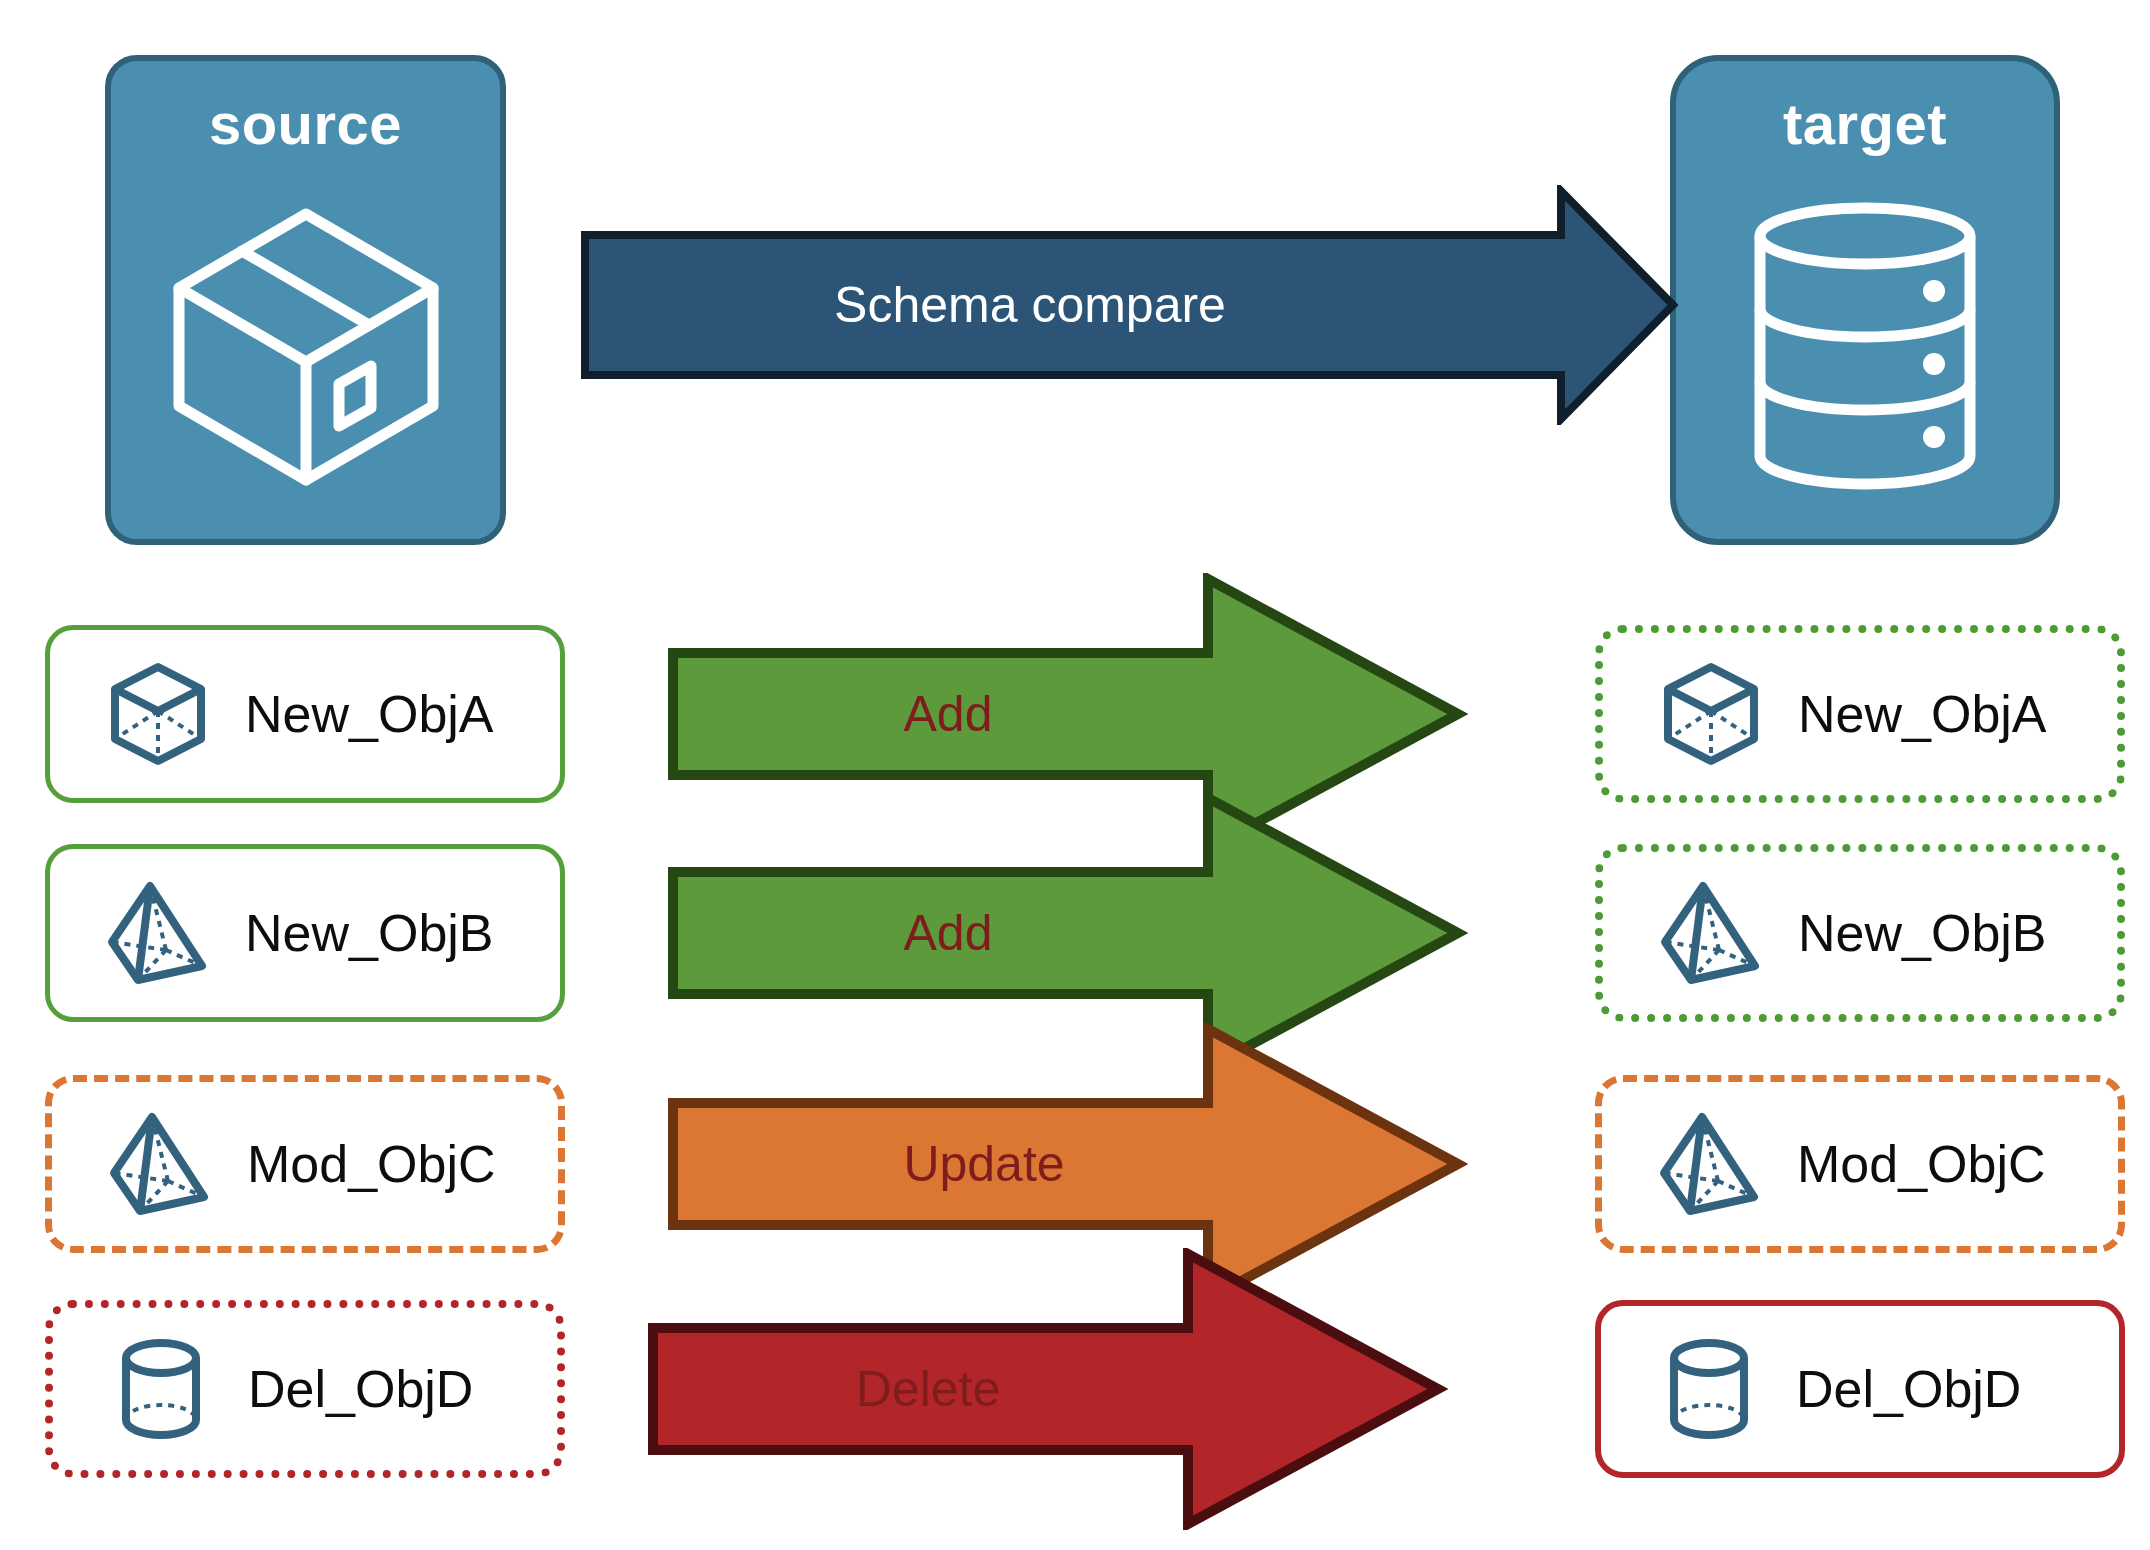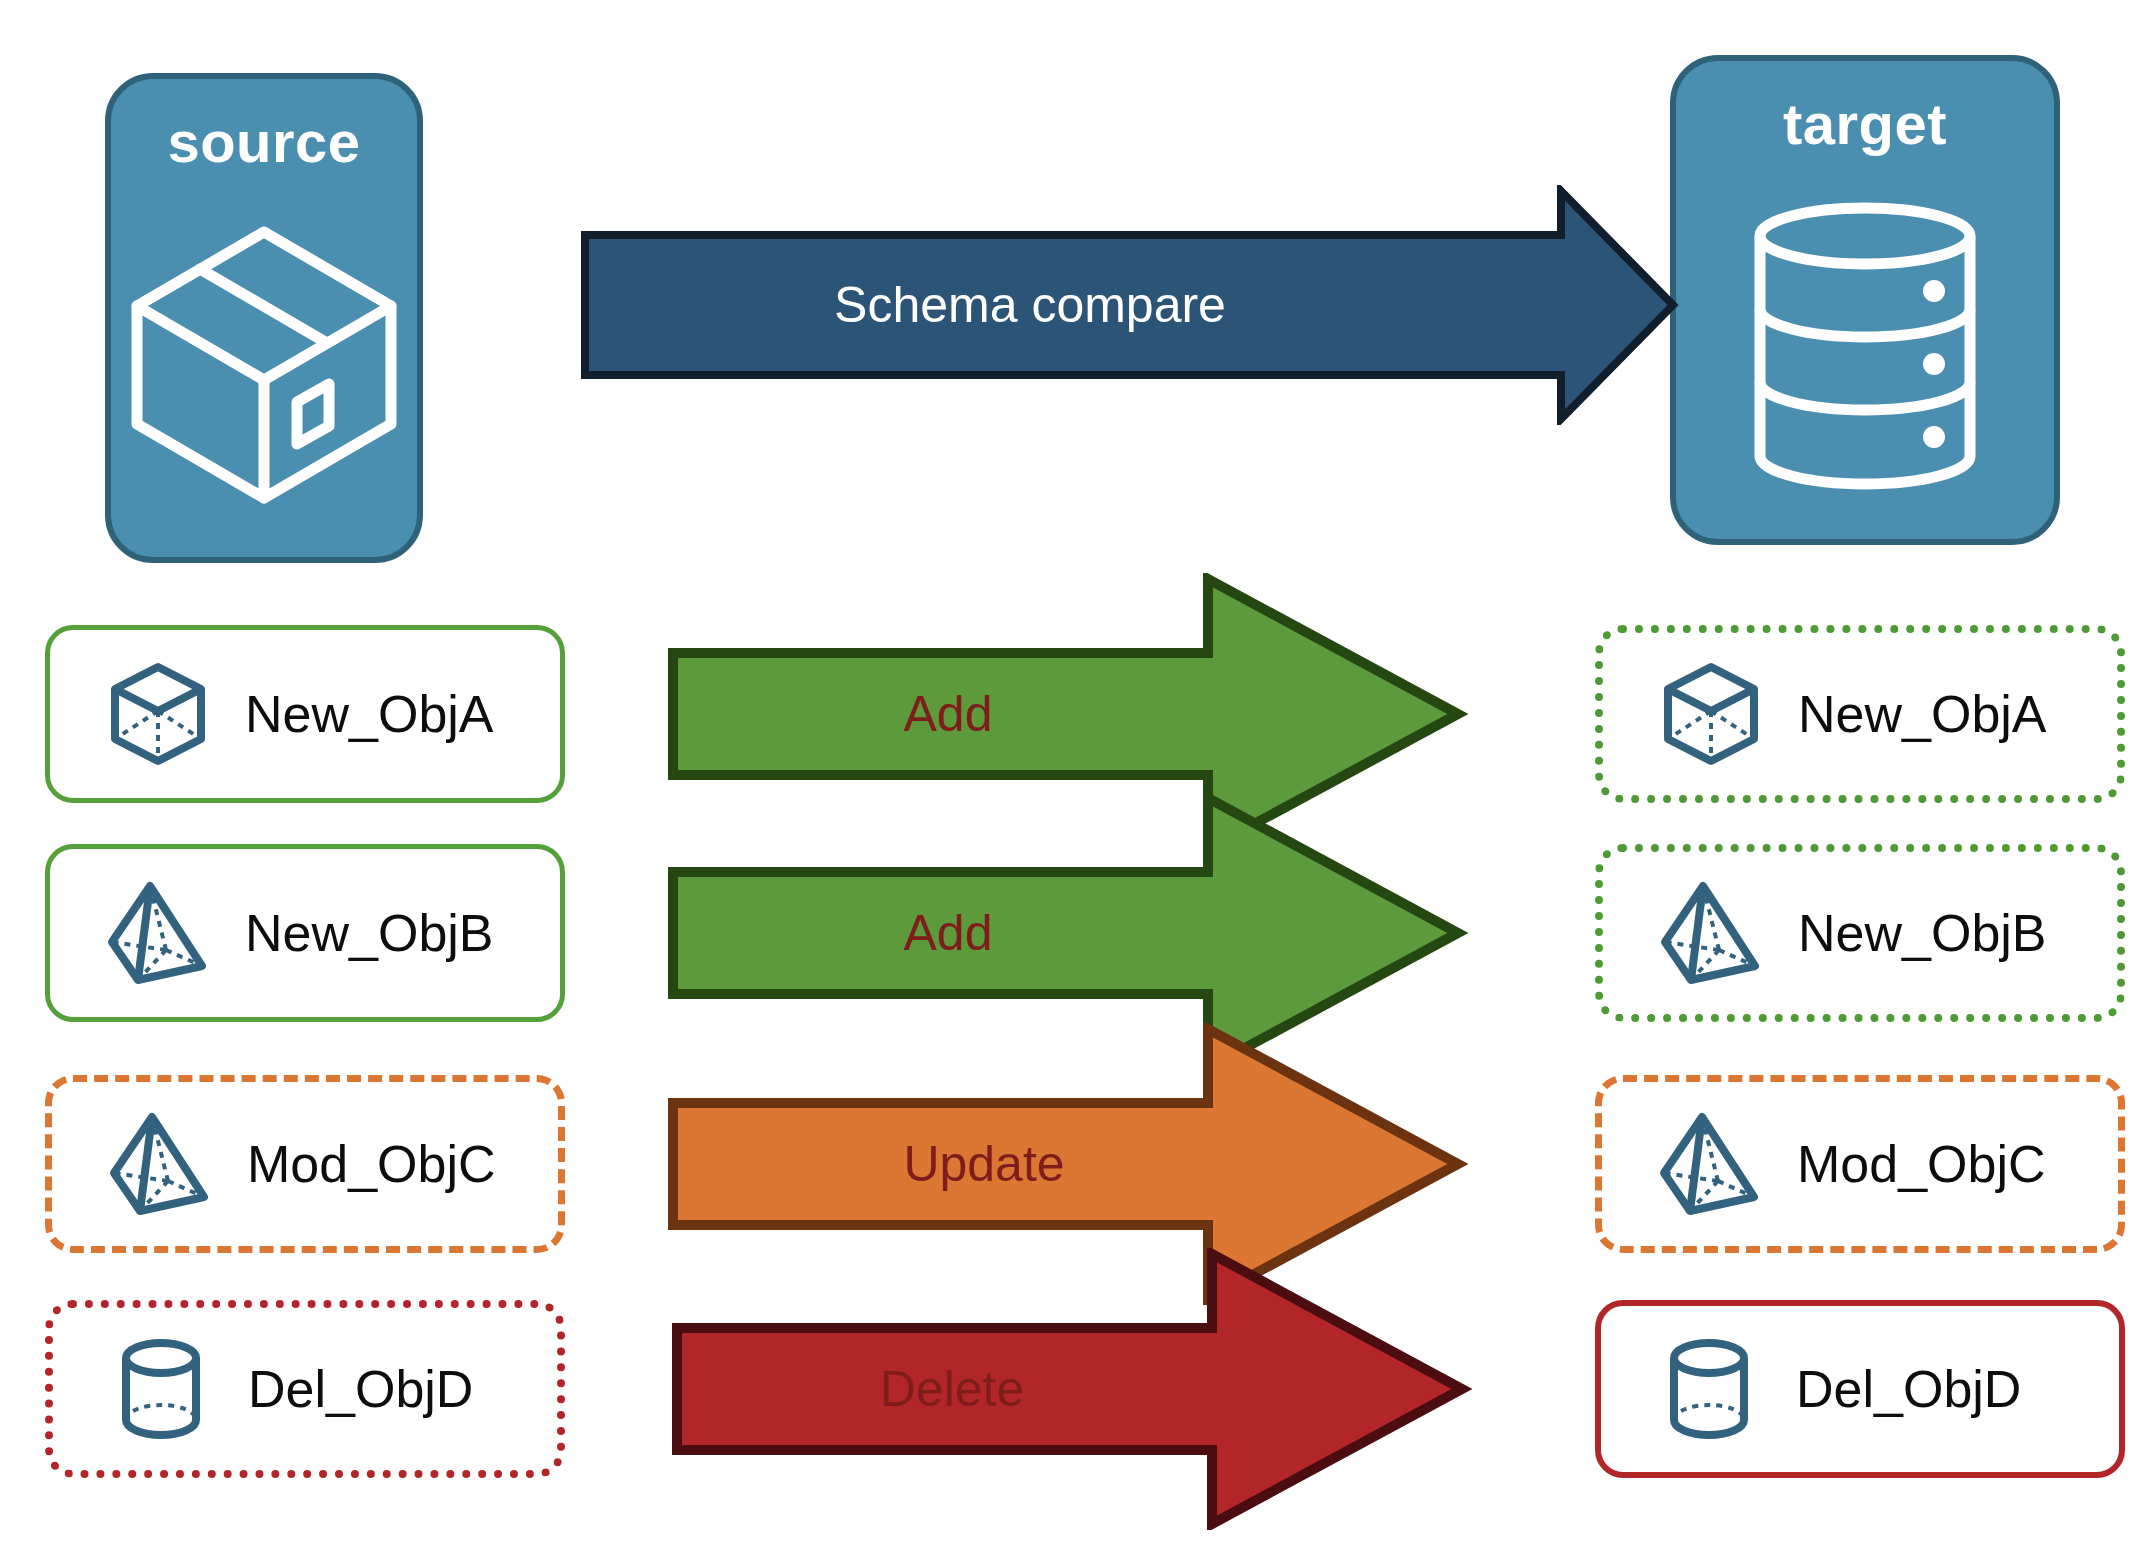--- a/index.html
+++ b/index.html
@@ -9,21 +9,21 @@
   .stage{position:absolute;left:0;top:0;width:2150px;height:1550px;}
 
   
   .endpoint{position:absolute;border-radius:48px;background:#4A8FB0;
             border:6px solid #2F6179;box-sizing:border-box;
             display:flex;flex-direction:column;align-items:center;}
   .endpoint .cap{color:#ffffff;font-size:58px;font-weight:bold;letter-spacing:.5px;
                  margin-top:34px;line-height:1;}
   .endpoint .glyph{flex:1;display:flex;align-items:center;justify-content:center;
                    width:100%;}
-  #endpoint-source{left:105px;top:73px;width:318px;height:490px;}
+  #endpoint-source{left:105px;top:55px;width:401px;height:490px;border-radius:32px;}
   #endpoint-target{left:1670px;top:55px;width:390px;height:490px;}
 
   
   #compare-arrow{position:absolute;left:540px;top:185px;width:1100px;height:240px;padding-left:41px;}
   #compare-arrow .lbl{position:absolute;left:0;top:0;width:980px;height:240px;
       display:flex;align-items:center;justify-content:center;
       color:#ffffff;font-size:50px;pointer-events:none;}
 
   
   .row{position:absolute;left:0;width:2150px;}
@@ -236,21 +236,21 @@
             <path d="M8 22 L8 84"></path>
             <path d="M78 22 L78 84"></path>
             <path d="M8 84 A35 15 0 0 0 78 84"></path>
           </g>
           <path d="M8 84 A35 15 0 0 1 78 84" fill="none" stroke="#33627F" stroke-width="4" stroke-dasharray="6 6"></path>
         </svg>
       </span>
       <span class="name">Del_ObjD</span>
     </div>
 
-    <div class="op-arrow" style="left:672px;top:-52px;width:800px;height:282px;">
+    <div class="op-arrow" style="left:648px;top:-52px;width:800px;height:282px;">
       <svg width="800" height="282" viewBox="0 0 800 282">
         <polygon points="5,80 540,80 540,6 790,141 540,276 540,202 5,202" fill="#B2262A" stroke="#4C0D10" stroke-width="10" stroke-linejoin="miter"></polygon>
       </svg>
       <div class="oplbl" style="width:560px;">Delete</div>
     </div>
 
     <div class="objbox tgt-box b-solid-red" style="top:0;height:178px;">
       <span class="icon">
         <svg width="86" height="106" viewBox="0 0 86 106">
           <g fill="none" stroke="#33627F" stroke-width="8" stroke-linejoin="round">

